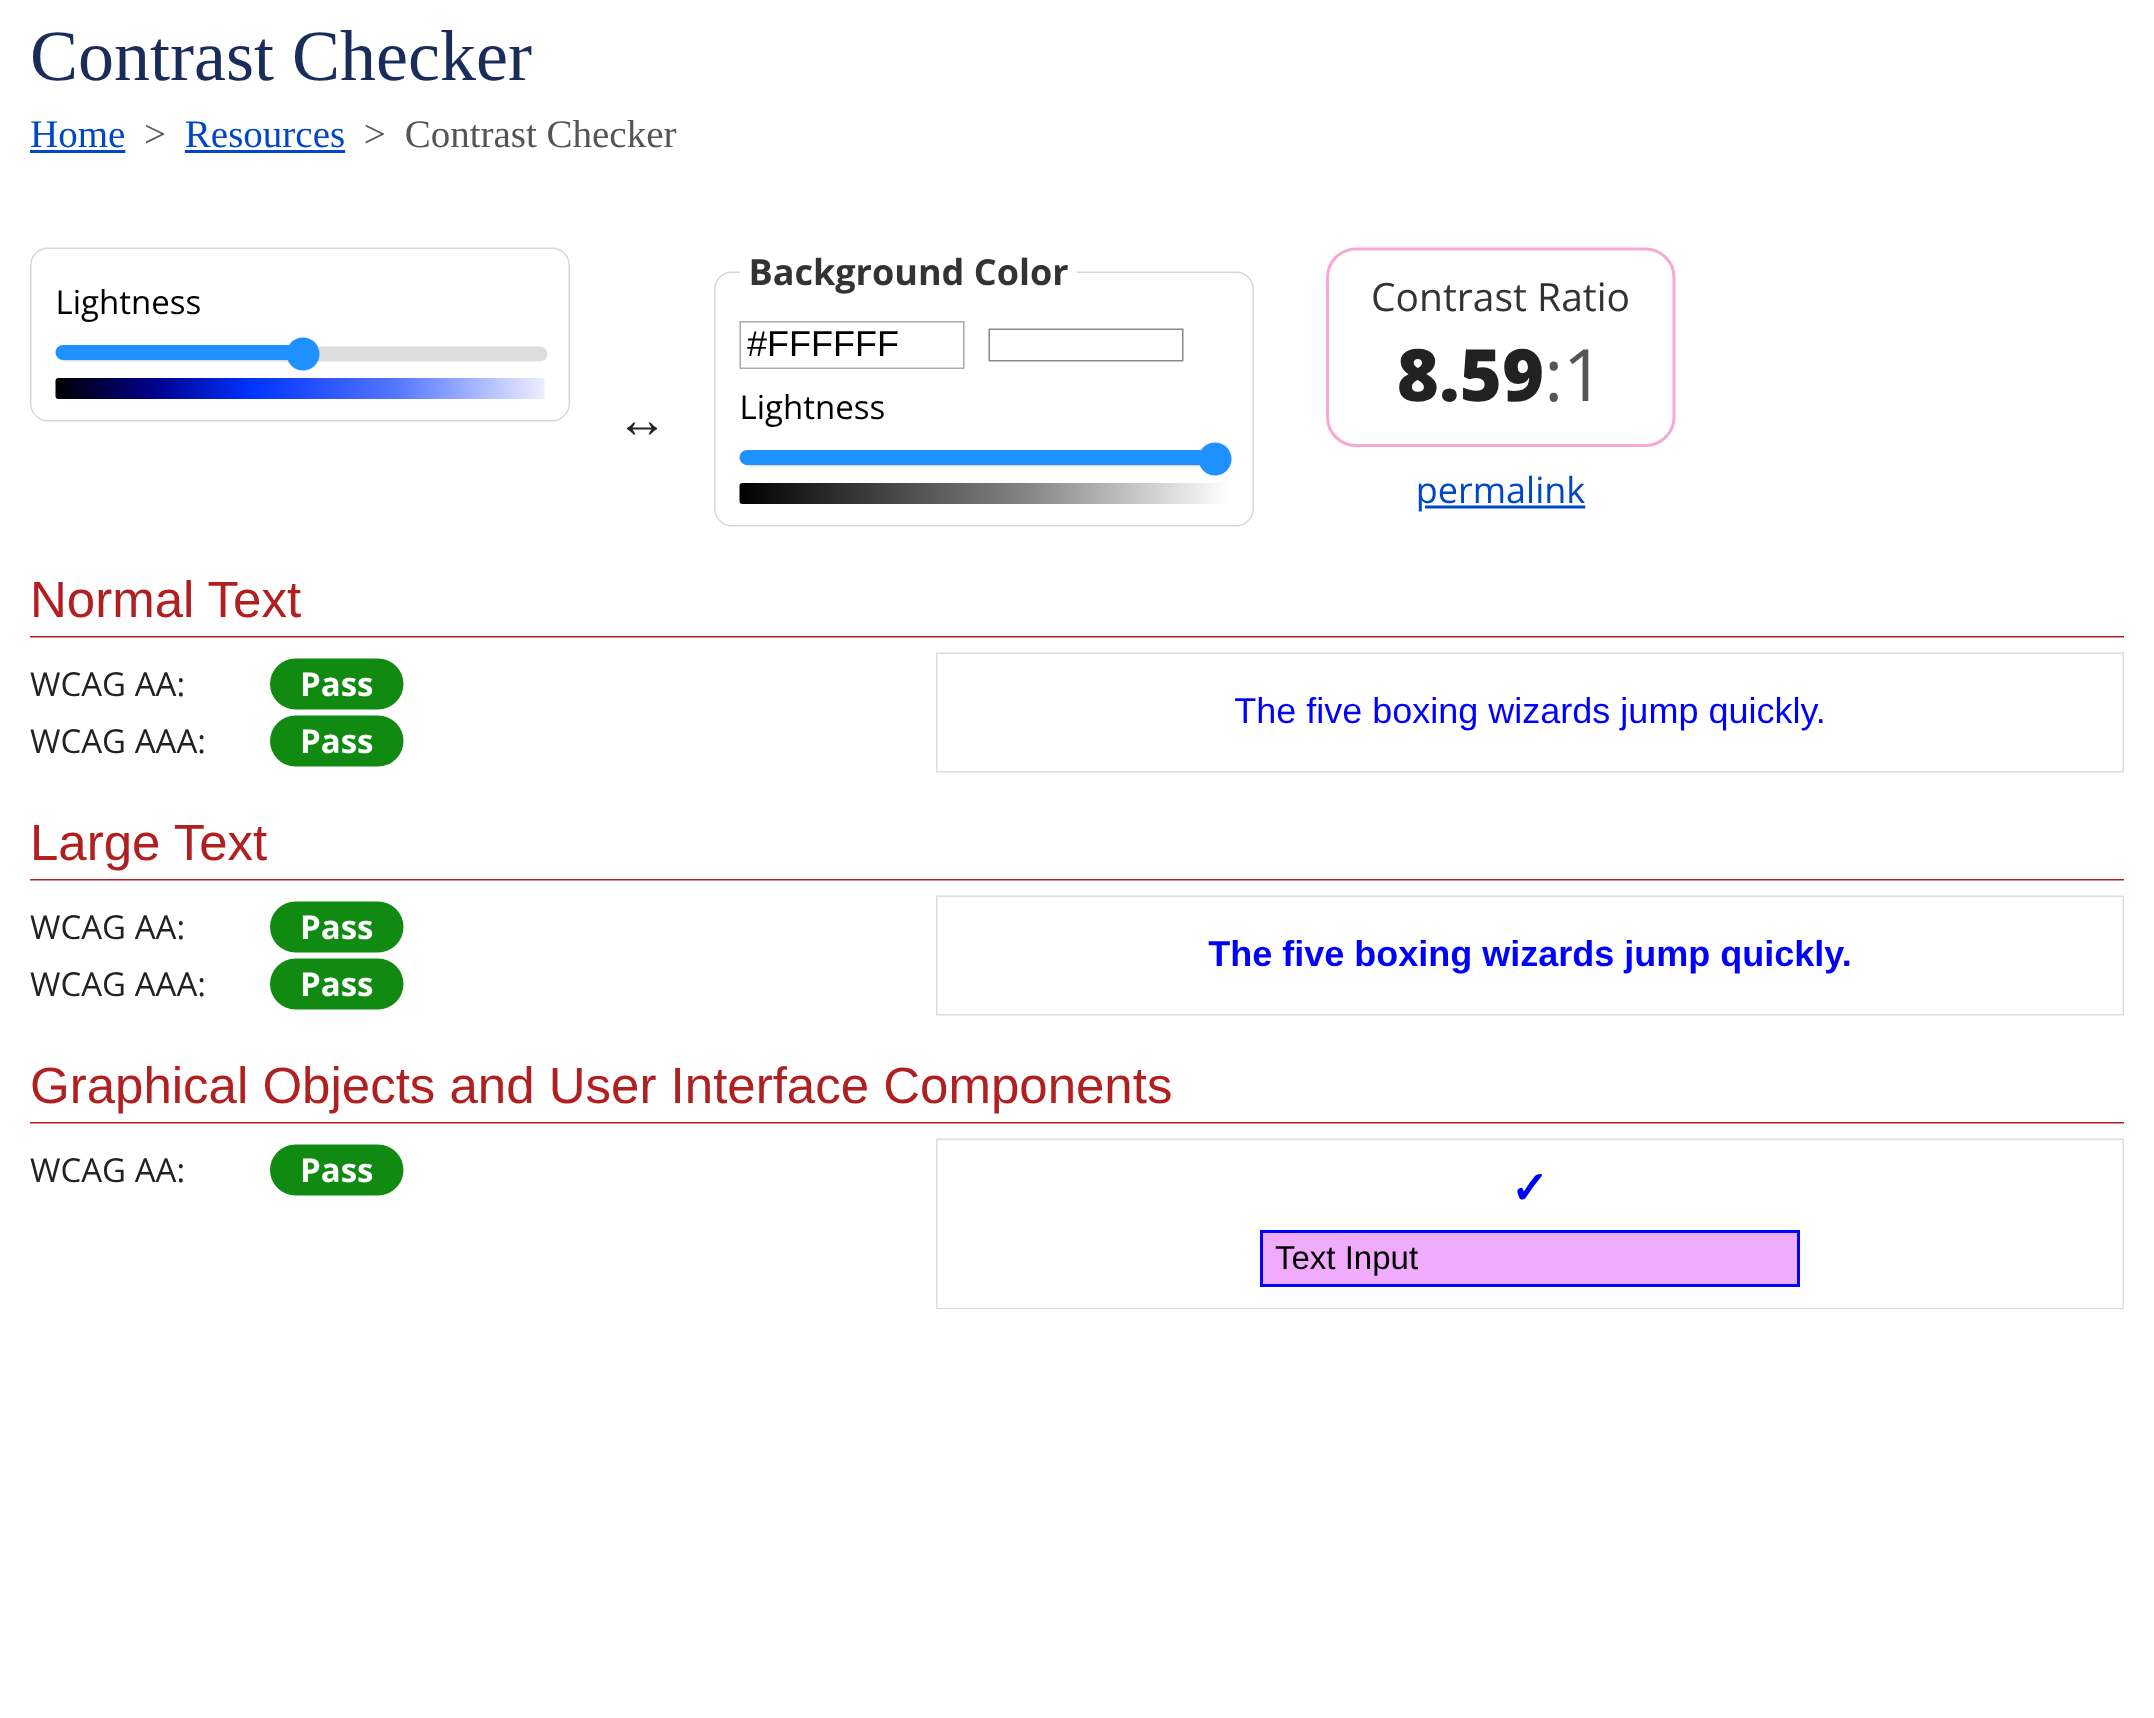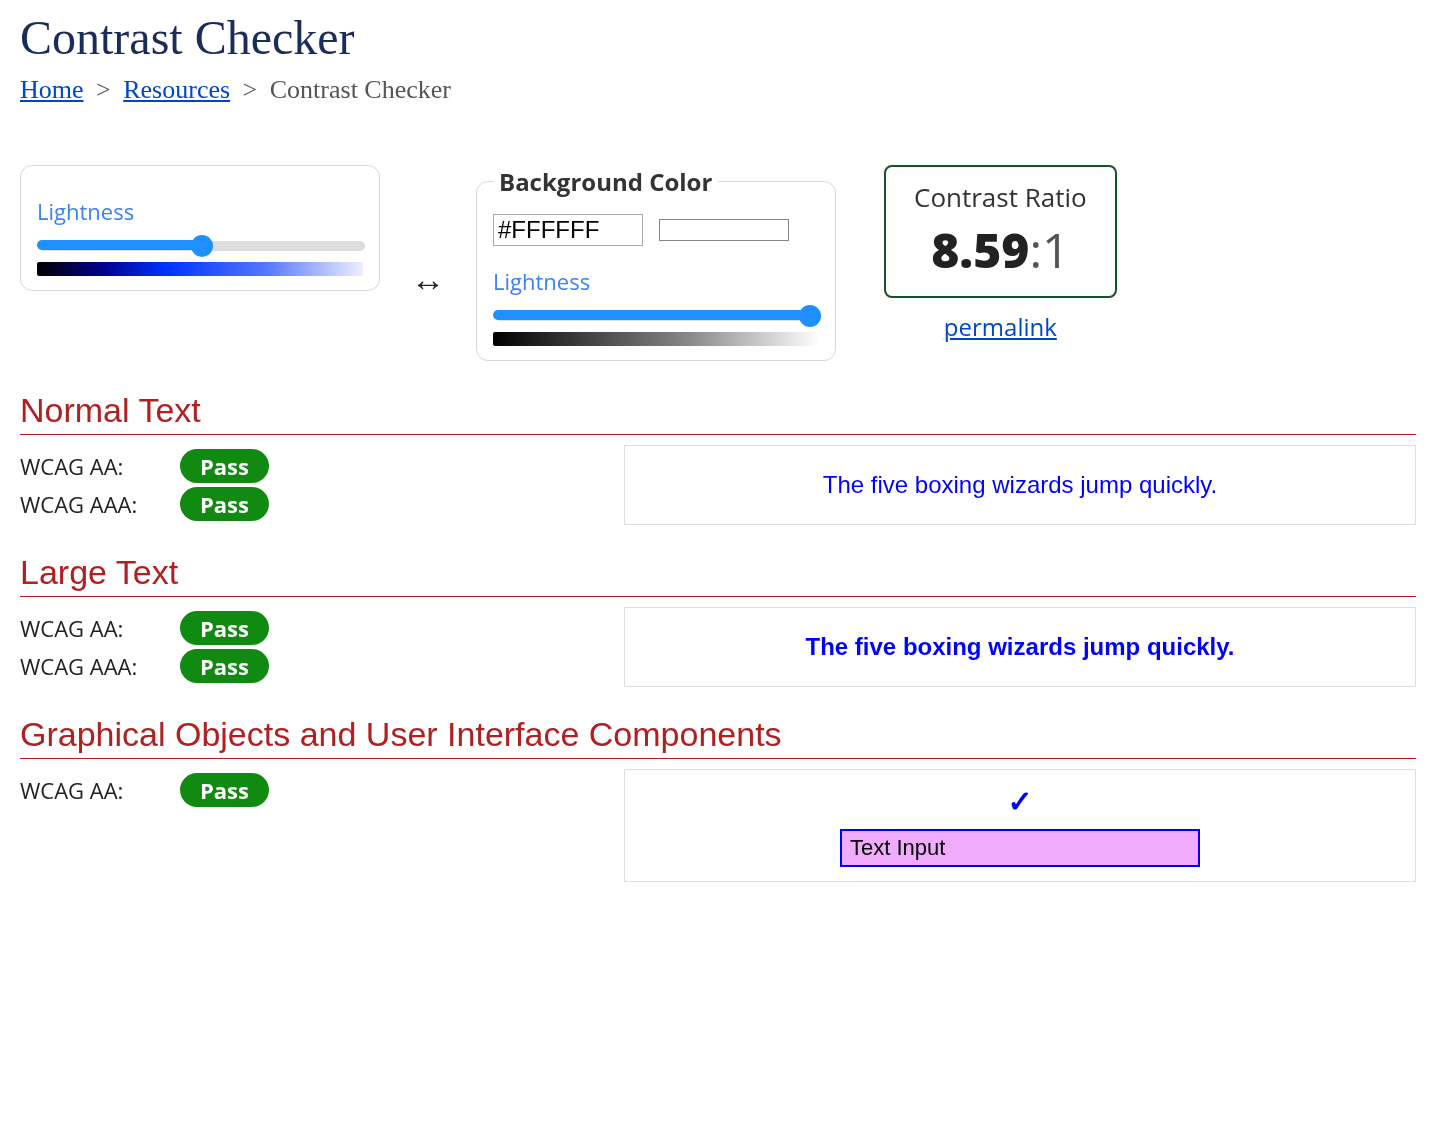--- a/index.html
+++ b/index.html
@@ -65,22 +65,22 @@
     border: 1px solid #aaa;
     height: 32px;
   }
   .swatch {
     width: 130px;
     height: 22px;
     border: 1px solid #888;
   }
   .lightness-label {
     font-size: 22px;
-    color: #3b82f6;
-    margin-top: 20px;
+    color: #000000;
+    margin-top: 10px;
   }
   .slider-wrap { margin-top: 8px; }
   input[type=range].lightness-slider {
     -webkit-appearance: none;
     width: 100%;
     height: 10px;
     background: #ddd;
     border-radius: 6px;
     outline: none;
   }
@@ -140,22 +140,22 @@
     cursor: pointer;
   }
 
   .ratio-col {
     display: flex;
     flex-direction: column;
     align-items: center;
     margin-left: 30px;
   }
   .ratio-box {
-    border: 2px solid #14532d;
-    border-radius: 8px;
+    border: 2px solid #f9a8d4;
+    border-radius: 20px;
     padding: 12px 28px 14px 28px;
     text-align: center;
   }
   .ratio-title {
     font-size: 26px;
     color: #333;
   }
   .ratio-value {
     font-size: 48px;
     color: #222;

